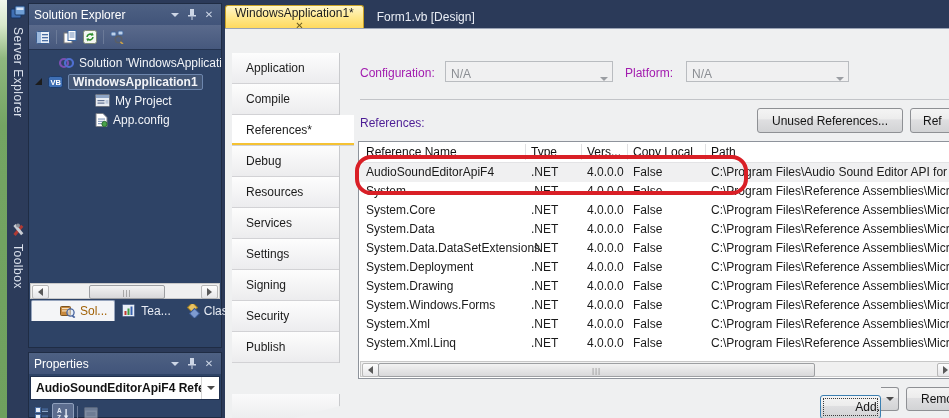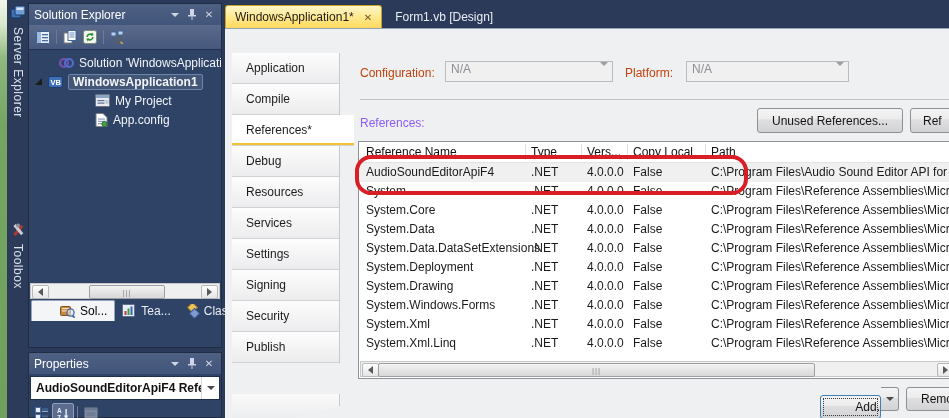--- a/index.html
+++ b/index.html
@@ -32,47 +32,47 @@
   .expander{width:0;height:0;border-left:7px solid transparent;border-bottom:7px solid #1c1c1c;}
   
   .hscroll{position:relative;height:16px;background:#f0f0f0;border:1px solid #c8c8c8;box-sizing:border-box;}
   .sb-arrow{position:absolute;top:1px;width:15px;height:12px;background:linear-gradient(#fdfdfd,#e6e6e8);border:1px solid #b8b8b8;border-radius:2px;display:flex;align-items:center;justify-content:center;}
   .tri-l{width:0;height:0;border-top:4px solid transparent;border-bottom:4px solid transparent;border-right:5px solid #5a5a5a;}
   .tri-r{width:0;height:0;border-top:4px solid transparent;border-bottom:4px solid transparent;border-left:5px solid #5a5a5a;}
   .sb-thumb{position:absolute;top:1px;height:12px;background:linear-gradient(#f2f2f2,#d8d8da);border:1px solid #9d9fa2;border-radius:2px;display:flex;align-items:center;justify-content:center;color:#8a8a8a;font-size:8px;letter-spacing:1px;}
   
   #se-tabs{height:22px;display:flex;align-items:flex-end;background:#2e4366;padding-left:2px;}
   .se-tab{height:20px;display:flex;align-items:center;padding:0 7px;color:#e8ecf4;font-size:12px;white-space:nowrap;}
-  .se-tab.active{background:#f4f5f7;color:#000000;border:1px solid #97a5bd;border-bottom:none;border-radius:2px 2px 0 0;padding-left:28px;}
+  .se-tab.active{background:#f4f5f7;color:#a16207;border:1px solid #97a5bd;border-bottom:none;border-radius:2px 2px 0 0;padding-left:28px;}
   .se-tab .ic{margin-right:4px;display:flex;}
   
   #props-combo{height:22px;background:#fff;border:1px solid #20304e;display:flex;align-items:center;margin:2px 1px 0 1px;}
   #props-combo .txt{flex:1;font-weight:bold;color:#111;padding-left:5px;white-space:nowrap;overflow:hidden;}
   #props-combo .drop{width:17px;height:100%;display:flex;align-items:center;justify-content:center;border-left:1px solid #d6d6d6;}
   .darr{width:0;height:0;border-left:4px solid transparent;border-right:4px solid transparent;border-top:4px solid #4b4b4b;}
   #props-toolbar{height:22px;display:flex;align-items:center;padding:2px 3px 0 3px;}
   
   #docwell{position:absolute;left:225px;top:0;width:724px;height:418px;background:#2b3a59;}
   #doc-tabs{position:absolute;left:0;top:3px;height:25px;display:flex;align-items:flex-end;}
   .doc-tab{height:22px;display:flex;align-items:center;padding:0 9px;font-size:12px;white-space:nowrap;}
-  .doc-tab.active{background:linear-gradient(#fff6c9,#ffe789 55%,#ffd95e);color:#1c1c1c;border-radius:3px 3px 0 0;border:1px solid #c9a227;border-bottom:none;}
+  .doc-tab.active{background:linear-gradient(#fff6c9,#ffe789 55%,#ffd95e);color:#1c1c1c;border-radius:3px 3px 0 0;border:1px solid #c9a227;border-bottom:none;flex-direction:column;}
   .doc-tab .close{margin-left:10px;color:#6b5b1e;font-size:10px;}
   .doc-tab.inactive{color:#e9edf5;margin-left:4px;}
   #doc-content{position:absolute;left:0;top:28px;width:724px;height:390px;background:#eff0f1;border-top:1px solid #9aa3b5;}
   
   #vtabs{position:absolute;left:7px;top:24px;width:107px;background:#fafafb;border-right:1px solid #c9cacd;}
   .vtab{height:30px;line-height:30px;padding-left:14px;background:linear-gradient(#fdfdfd,#ececee);border-bottom:1px solid #d2d2d5;color:#1c1c1c;font-size:12px;white-space:nowrap;}
   .vtab.selected{background:#fff;position:relative;width:108px;border-bottom:1px solid #d2d2d5;
     box-shadow:inset 0 -3px 0 -1px #f5c233;}
   #vtab-foot{position:absolute;left:7px;top:365px;width:107px;height:40px;background:linear-gradient(#fafafb,#e4e5e7);
     clip-path:polygon(0 0,100% 0,100% 30%,0 100%);border-right:1px solid #c9cacd;}
   
-  .dim-label{position:absolute;color:#c2410c;text-align:right;}
+  .dim-label{position:absolute;color:#a21caf;text-align:right;}
   .combo{position:absolute;height:21px;background:#f0f0f1;border:1px solid #b9bcc0;box-sizing:border-box;
-    display:flex;align-items:flex-start;color:#8b8e93;padding-left:5px;}
+    display:flex;align-items:flex-end;color:#8b8e93;padding-left:5px;}
   .combo .drop2{margin-left:auto;width:17px;display:flex;justify-content:center;}
   .combo .darr{border-top-color:#9b9ea3;}
   .hsep{position:absolute;height:1px;background:#c2c4c8;}
   
   .w7btn{position:absolute;box-sizing:border-box;background:linear-gradient(#f4f4f4,#ececec 45%,#dfdfe1 46%,#d2d3d5);
     border:1px solid #8e9094;border-radius:3px;display:flex;align-items:center;justify-content:center;
     font-size:12px;color:#141414;}
   .w7btn.focused{border-color:#3c7fb1;outline:1px dotted #3b3b3b;outline-offset:-4px;}
   
   #ref-list{position:absolute;left:133px;top:112px;width:600px;height:238px;background:#fff;border:1px solid #8e939b;box-sizing:border-box;}
@@ -351,21 +351,21 @@
       <span class="dim-label" style="left:400px;top:37px;">Platform:</span>
       <div class="combo" style="left:461px;top:32px;width:163px;">
         <span>N/A</span>
         <span class="drop2">
             <span class="darr"></span>
           </span>
       </div>
 
       <div class="hsep" style="left:135px;top:70px;width:589px;"></div>
 
-      <span style="position:absolute;left:135px;top:87px;color:#8b5cf6;">References:</span>
+      <span style="position:absolute;left:135px;top:87px;color:#4c1d95;">References:</span>
 
       <button class="w7btn" style="left:532px;top:79px;width:146px;height:25px;">Unused References...</button>
       <button class="w7btn" style="left:685px;top:79px;width:80px;height:25px;justify-content:flex-start;padding-left:12px;">Ref</button>
 
       <div id="ref-list">
         <div id="ref-head">
             <span class="hcol" style="left: 7px;">Reference Name</span>
             <span class="hcol" style="left: 172px;">Type</span>
             <span class="hsepv" style="left: 166px;"></span>
             <span class="hcol" style="left: 228px;">Vers...</span>

